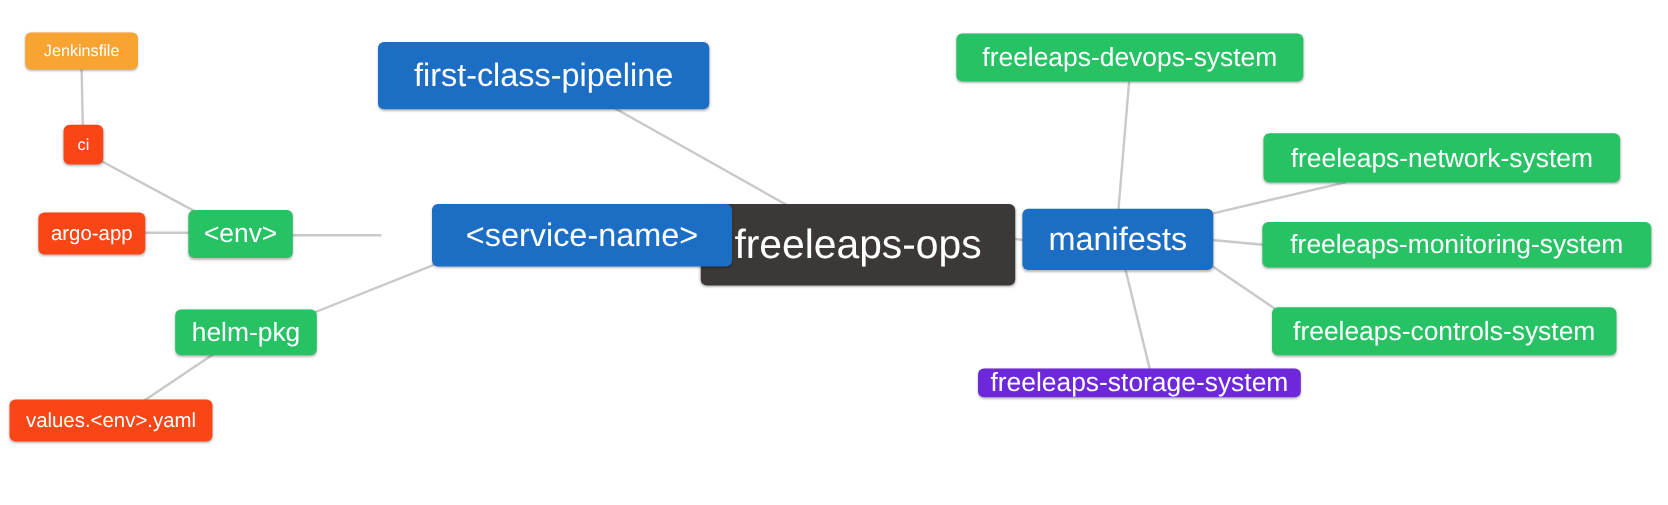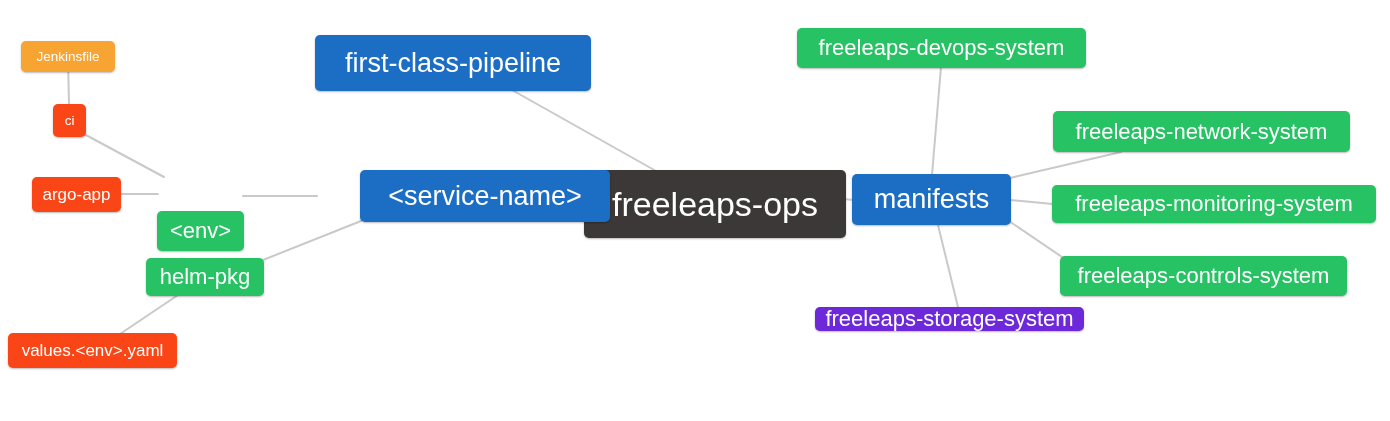--- a/index.html
+++ b/index.html
@@ -69,27 +69,27 @@
       </div>
       <div class="node tier-primary" style="left: 315px; top: 35px; width: 276px; height: 56px; background: rgb(28, 110, 197);">
         <span>first-class-pipeline</span>
       </div>
       <div class="node tier-primary" style="left: 316px; top: 170px; width: 250px; height: 52px; background: rgb(28, 110, 197); margin-left: 44px;">
         <span>&lt;service-name&gt;</span>
       </div>
       <div class="node tier-primary" style="left: 852px; top: 174px; width: 159px; height: 51px; background: rgb(28, 110, 197);">
         <span>manifests</span>
       </div>
-      <div class="node tier-secondary" style="left: 157px; top: 175px; width: 87px; height: 40px; background: rgb(39, 194, 100); margin-top: 36px;">
+      <div class="node tier-secondary" style="left: 157px; top: 175px; width: 87px; height: 40px; background: rgb(39, 194, 100);">
         <span>&lt;env&gt;</span>
       </div>
       <div class="node tier-secondary" style="left: 146px; top: 258px; width: 118px; height: 38px; background: rgb(39, 194, 100); justify-content: center;">
         <span>helm-pkg</span>
       </div>
-      <div class="node tier-tiny" style="left: 21px; top: 27px; width: 94px; height: 31px; background: rgb(247, 164, 51); margin-top: 14px;">
+      <div class="node tier-tiny" style="left: 21px; top: 27px; width: 94px; height: 31px; background: rgb(247, 164, 51);">
         <span>Jenkinsfile</span>
       </div>
       <div class="node tier-tiny" style="left: 53px; top: 104px; width: 33px; height: 33px; background: rgb(250, 70, 22);">
         <span>ci</span>
       </div>
       <div class="node tier-small" style="left: 32px; top: 177px; width: 89px; height: 35px; background: rgb(250, 70, 22);">
         <span>argo-app</span>
       </div>
       <div class="node tier-small" style="left: 8px; top: 333px; width: 169px; height: 35px; background: rgb(250, 70, 22);">
         <span>values.&lt;env&gt;.yaml</span>

